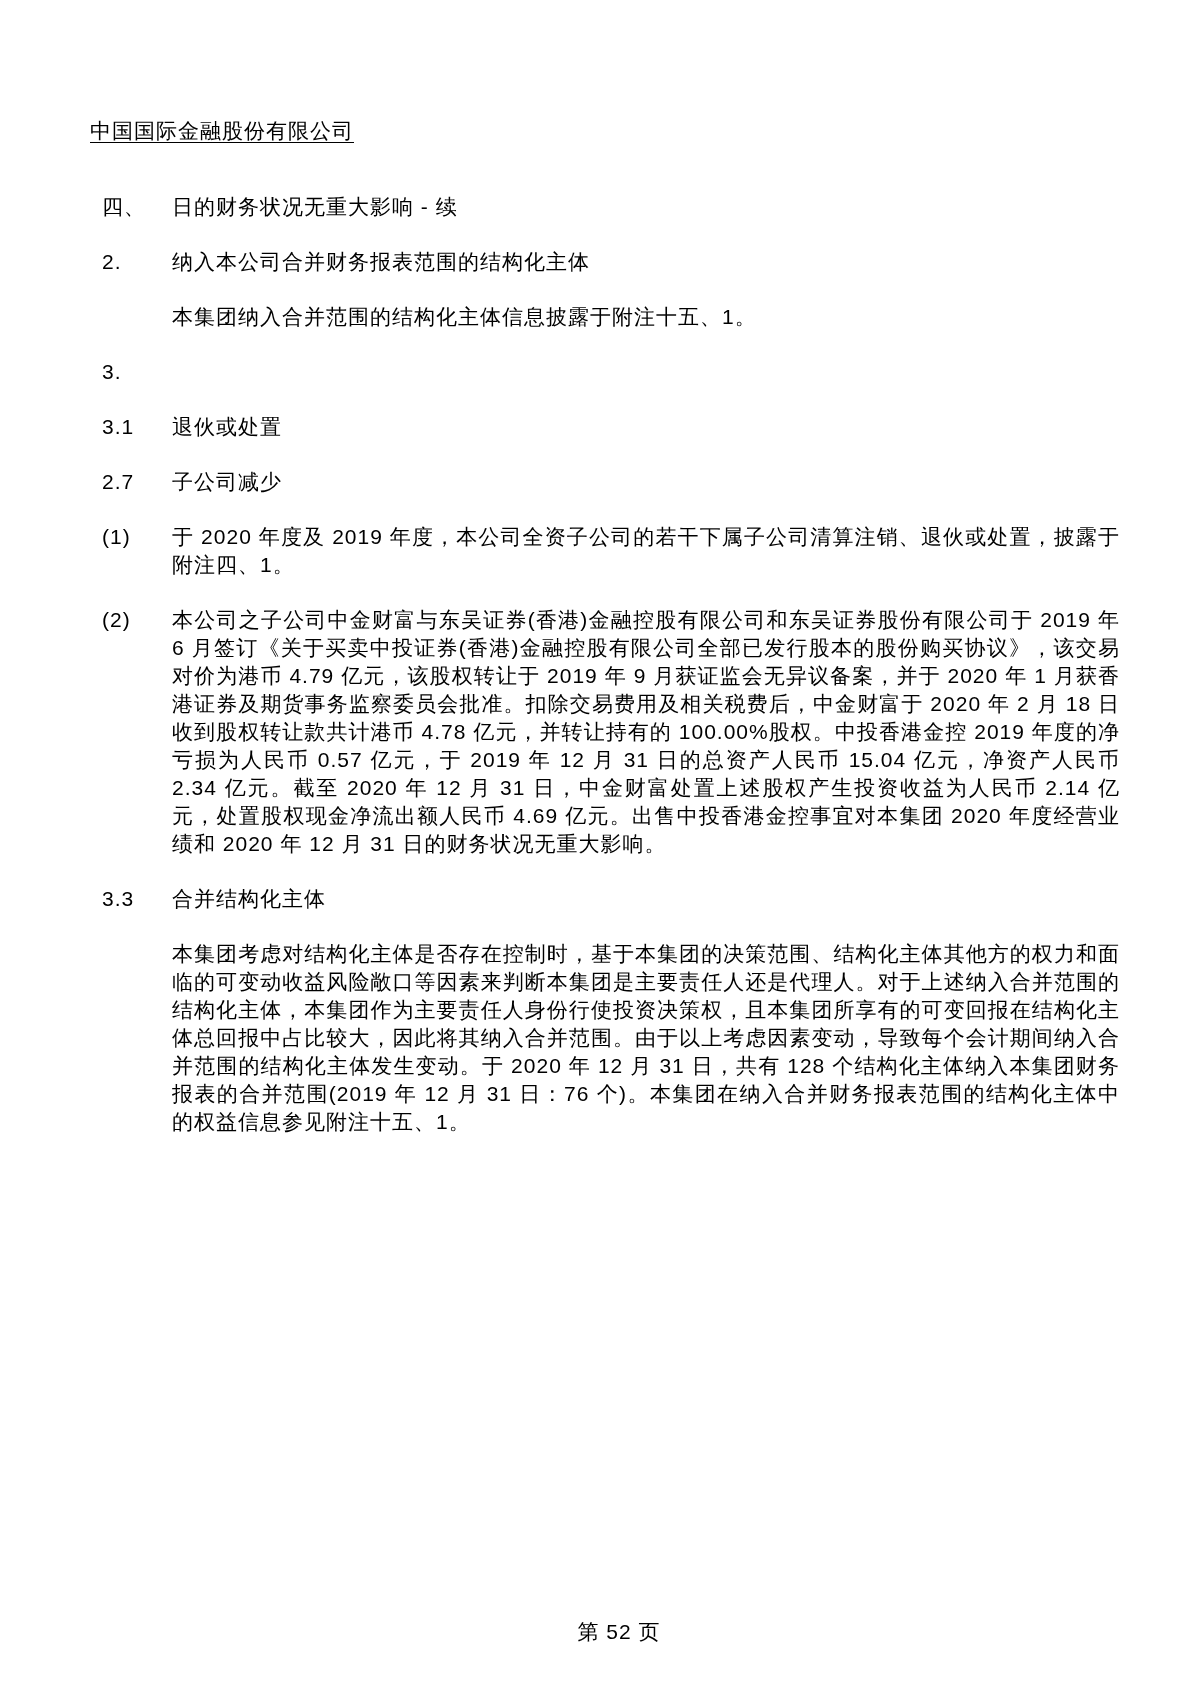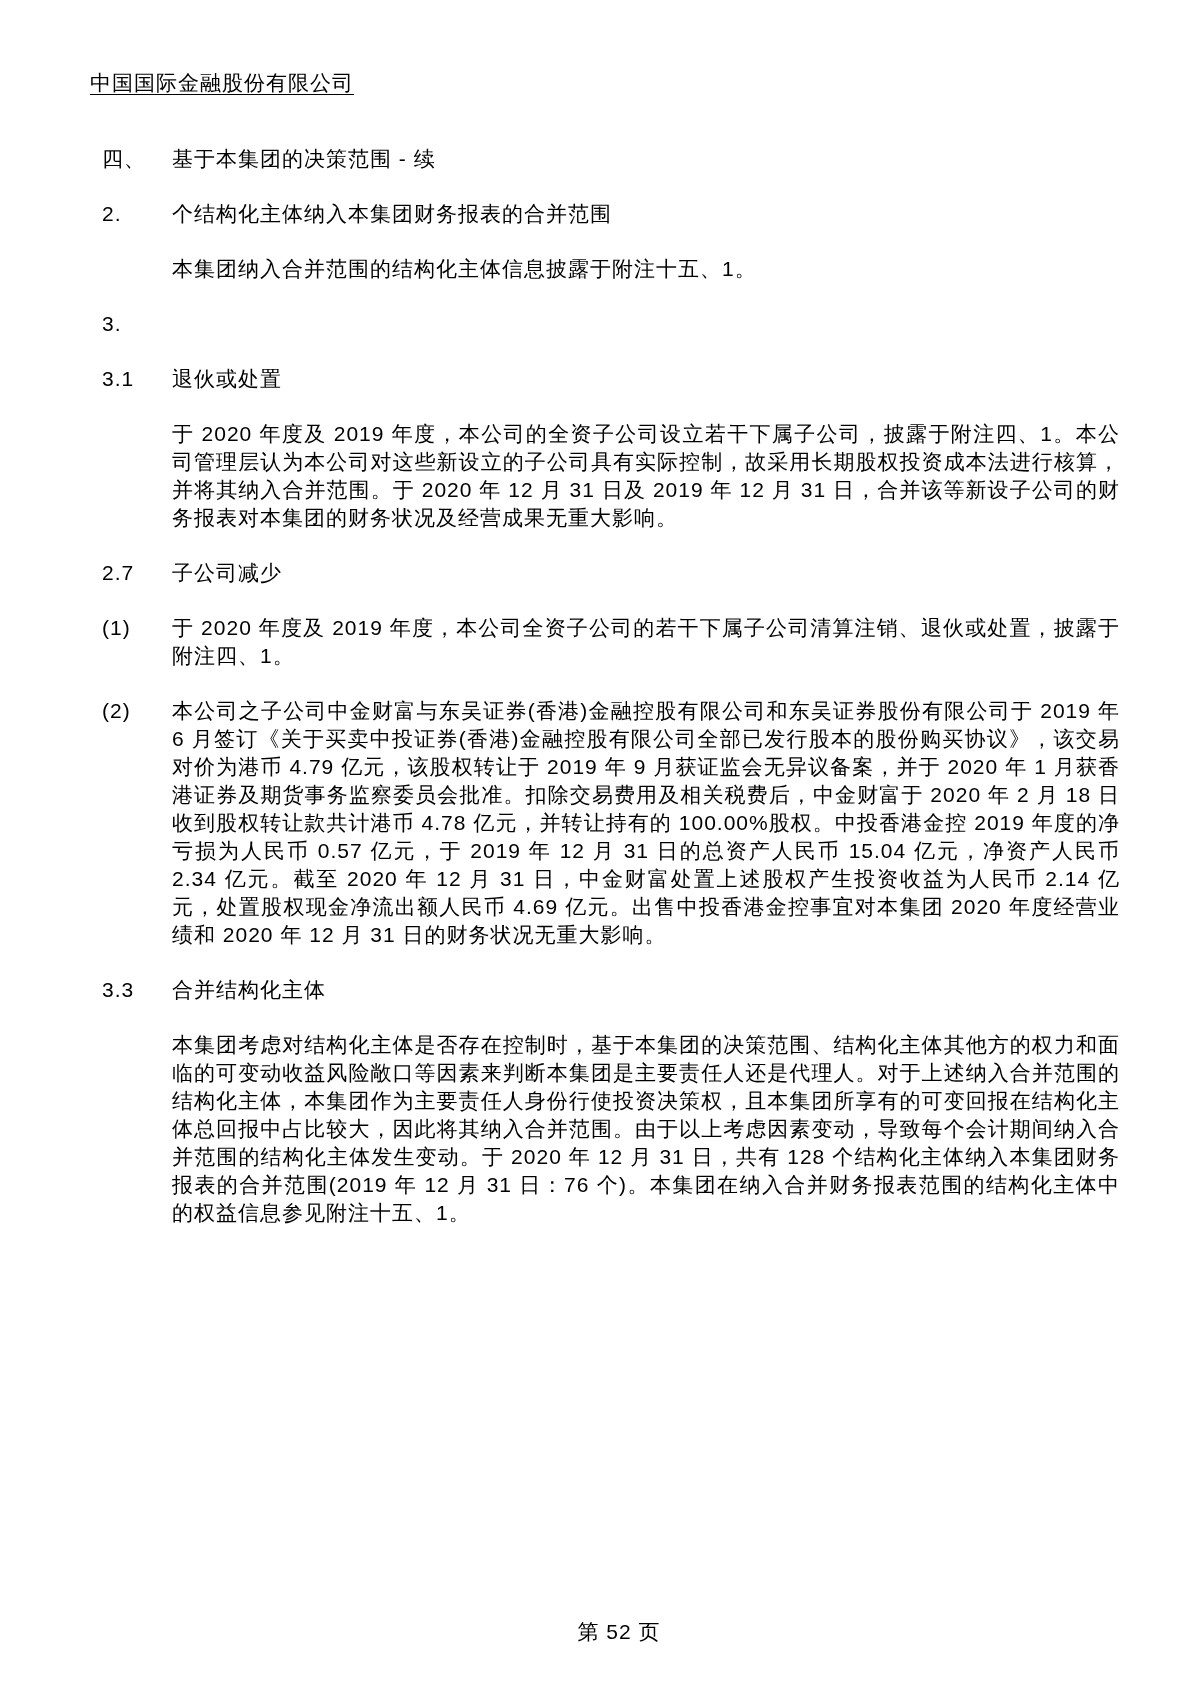--- a/index.html
+++ b/index.html
@@ -16,20 +16,21 @@
     letter-spacing: 1px;
     padding-top: 69px;
     overflow: hidden;
   }
   .company {
     margin-left: 90px;
     width: max-content;
     text-decoration: underline;
     text-underline-offset: 4px;
     text-decoration-thickness: 1px;
+    margin-top: 48px;
   }
   .row {
     display: flex;
     margin-left: 102px;
     margin-top: 27px;
     align-items: flex-start;
   }
   .row.first { margin-top: 48px; }
   .lbl {
     flex: 0 0 70px;
@@ -49,46 +50,42 @@
 </style>
 </head>
 <body>
 
 <div class="page">
 
   <div class="company">中国国际金融股份有限公司</div>
 
   <div class="row first">
     <div class="lbl">四、</div>
-    <div class="txt">基于本集团的决策范围 - 续</div>
+    <div class="txt">日的财务状况无重大影响 - 续</div>
   </div>
 
   <div class="row">
     <div class="lbl">2.</div>
-    <div class="txt">个结构化主体纳入本集团财务报表的合并范围</div>
+    <div class="txt">纳入本公司合并财务报表范围的结构化主体</div>
   </div>
 
   <div class="row">
     <div class="lbl"></div>
     <div class="txt">本集团纳入合并范围的结构化主体信息披露于附注十五、1。</div>
   </div>
 
   <div class="row">
     <div class="lbl">3.</div>
   </div>
 
   <div class="row">
     <div class="lbl">3.1</div>
     <div class="txt">退伙或处置</div>
   </div>
 
-  <div class="row">
-    <div class="lbl"></div>
-    <div class="txt">于 2020 年度及 2019 年度，本公司的全资子公司设立若干下属子公司，披露于附注四、1。本公司管理层认为本公司对这些新设立的子公司具有实际控制，故采用长期股权投资成本法进行核算，并将其纳入合并范围。于 2020 年 12 月 31 日及 2019 年 12 月 31 日，合并该等新设子公司的财务报表对本集团的财务状况及经营成果无重大影响。</div>
-  </div>
 
   <div class="row">
     <div class="lbl">2.7</div>
     <div class="txt">子公司减少</div>
   </div>
 
   <div class="row">
     <div class="lbl">(1)</div>
     <div class="txt">于 2020 年度及 2019 年度，本公司全资子公司的若干下属子公司清算注销、退伙或处置，披露于附注四、1。</div>
   </div>

